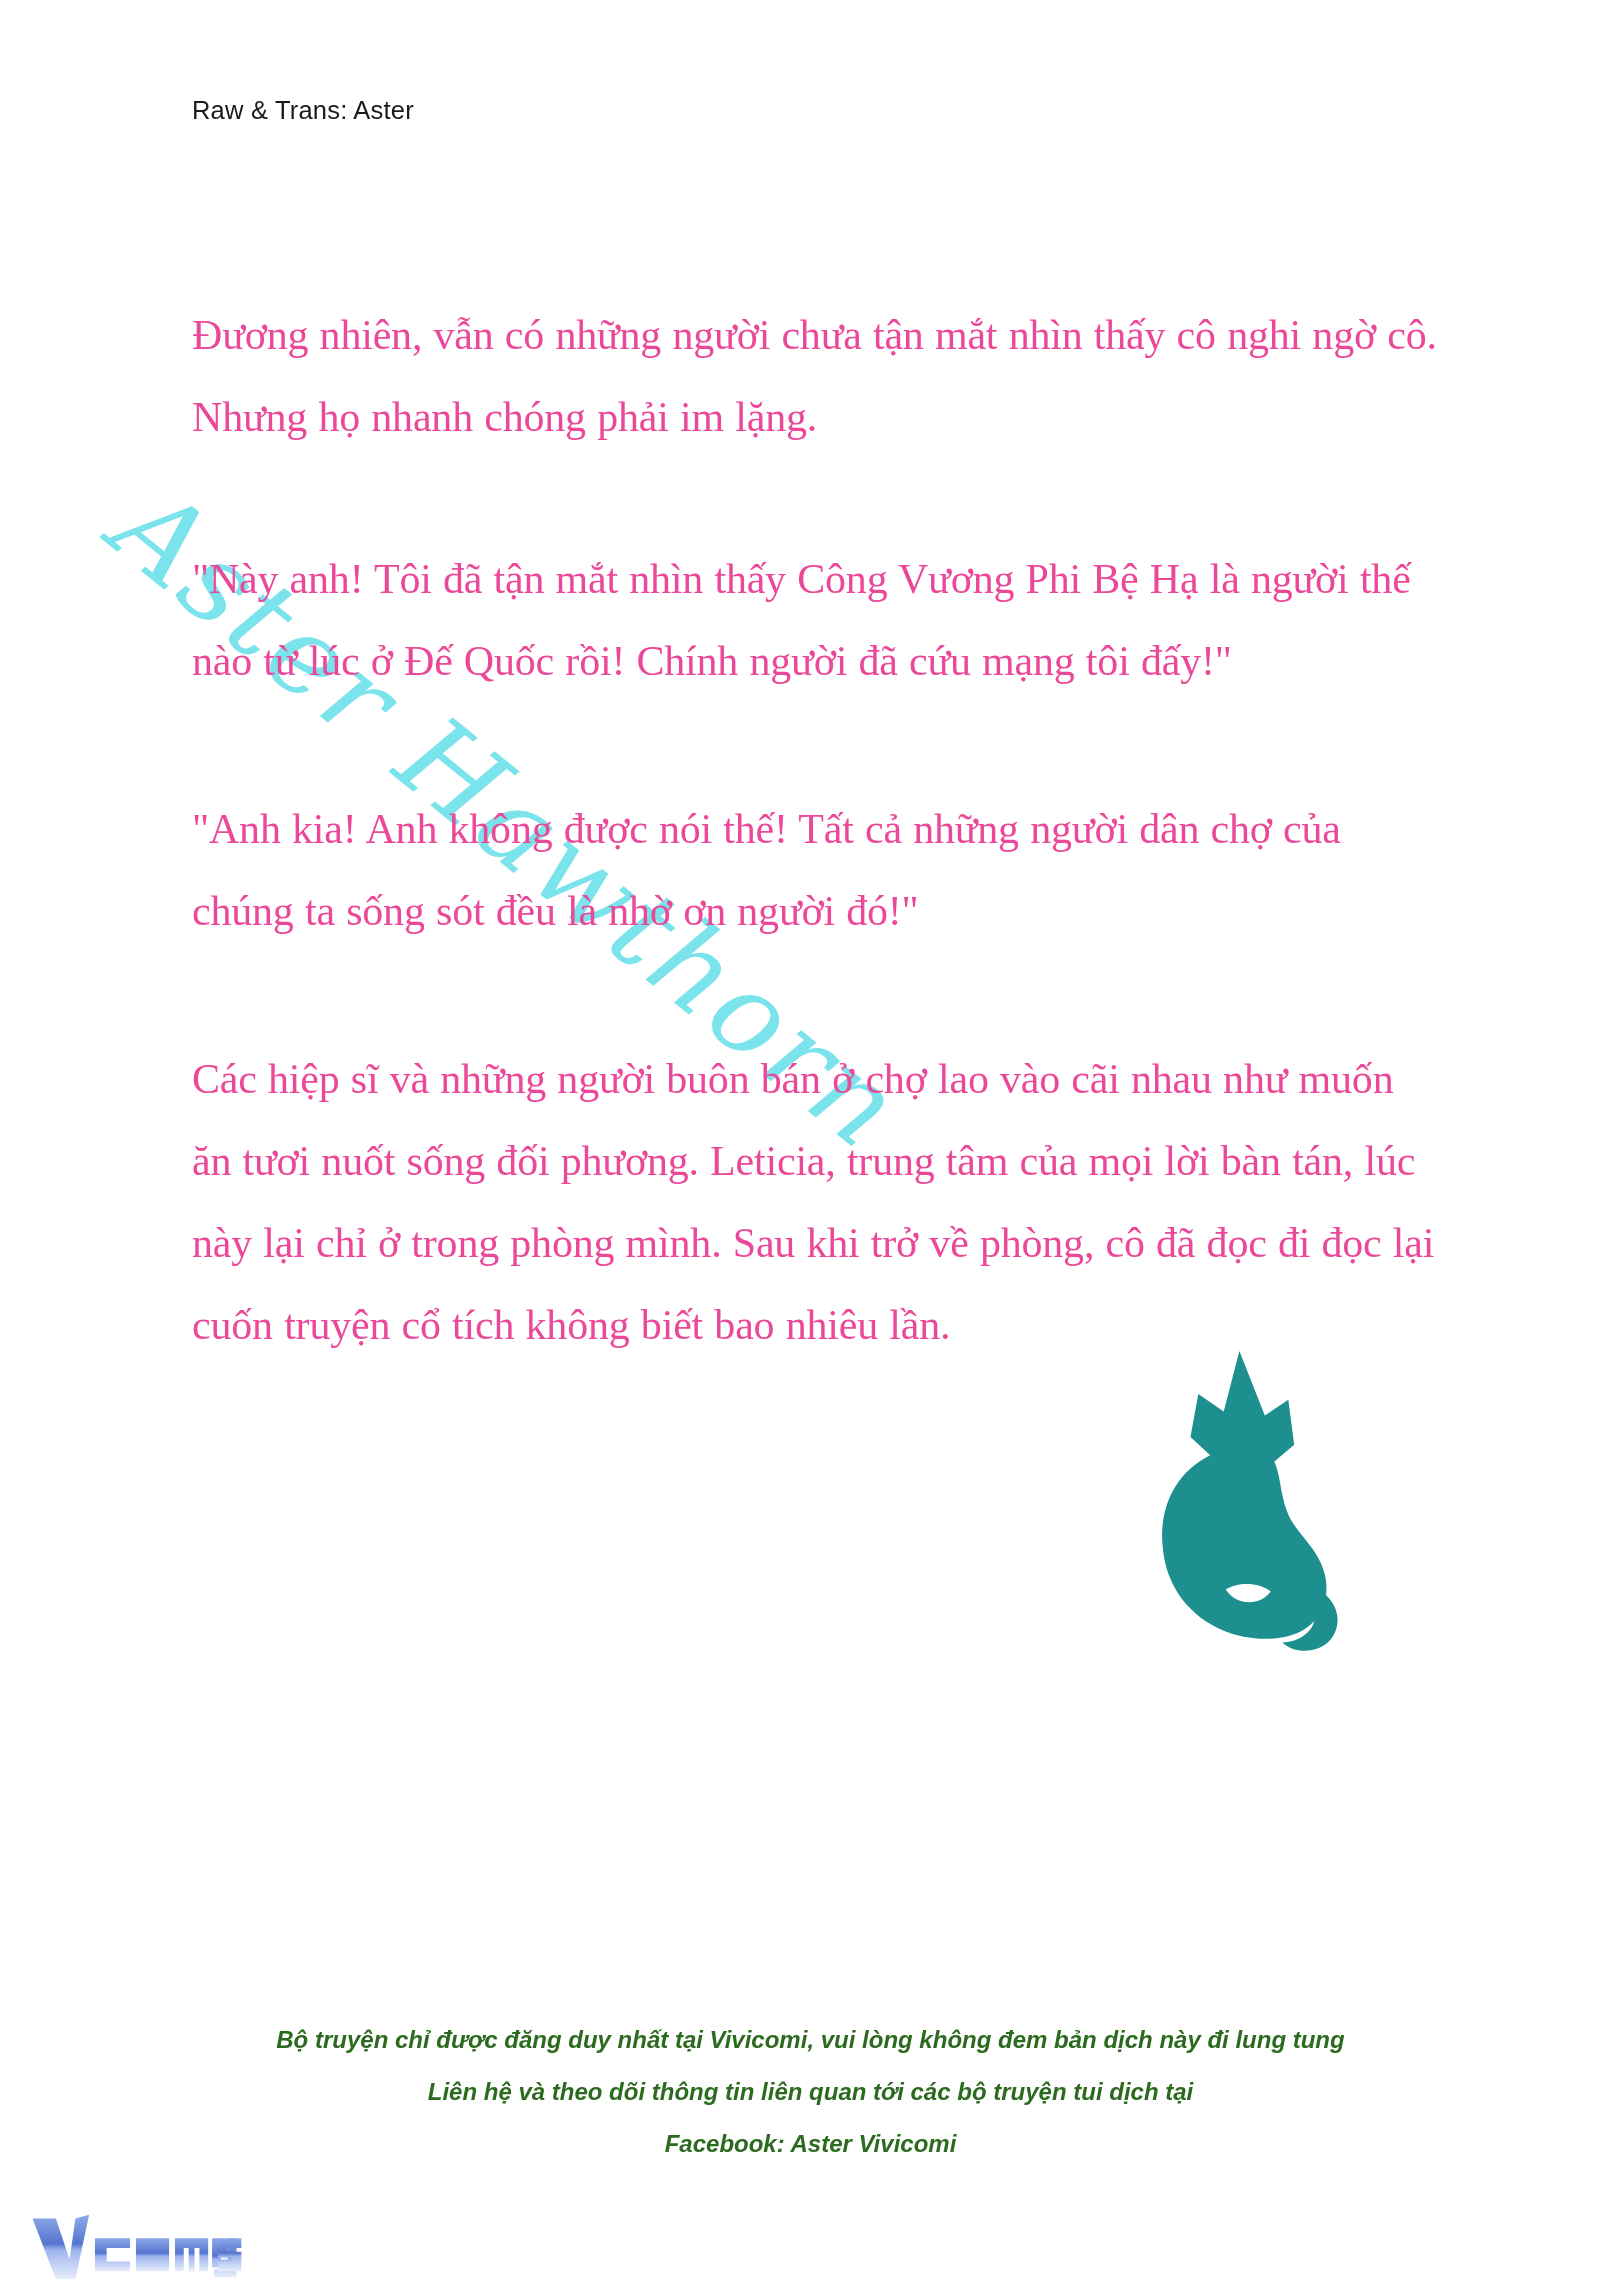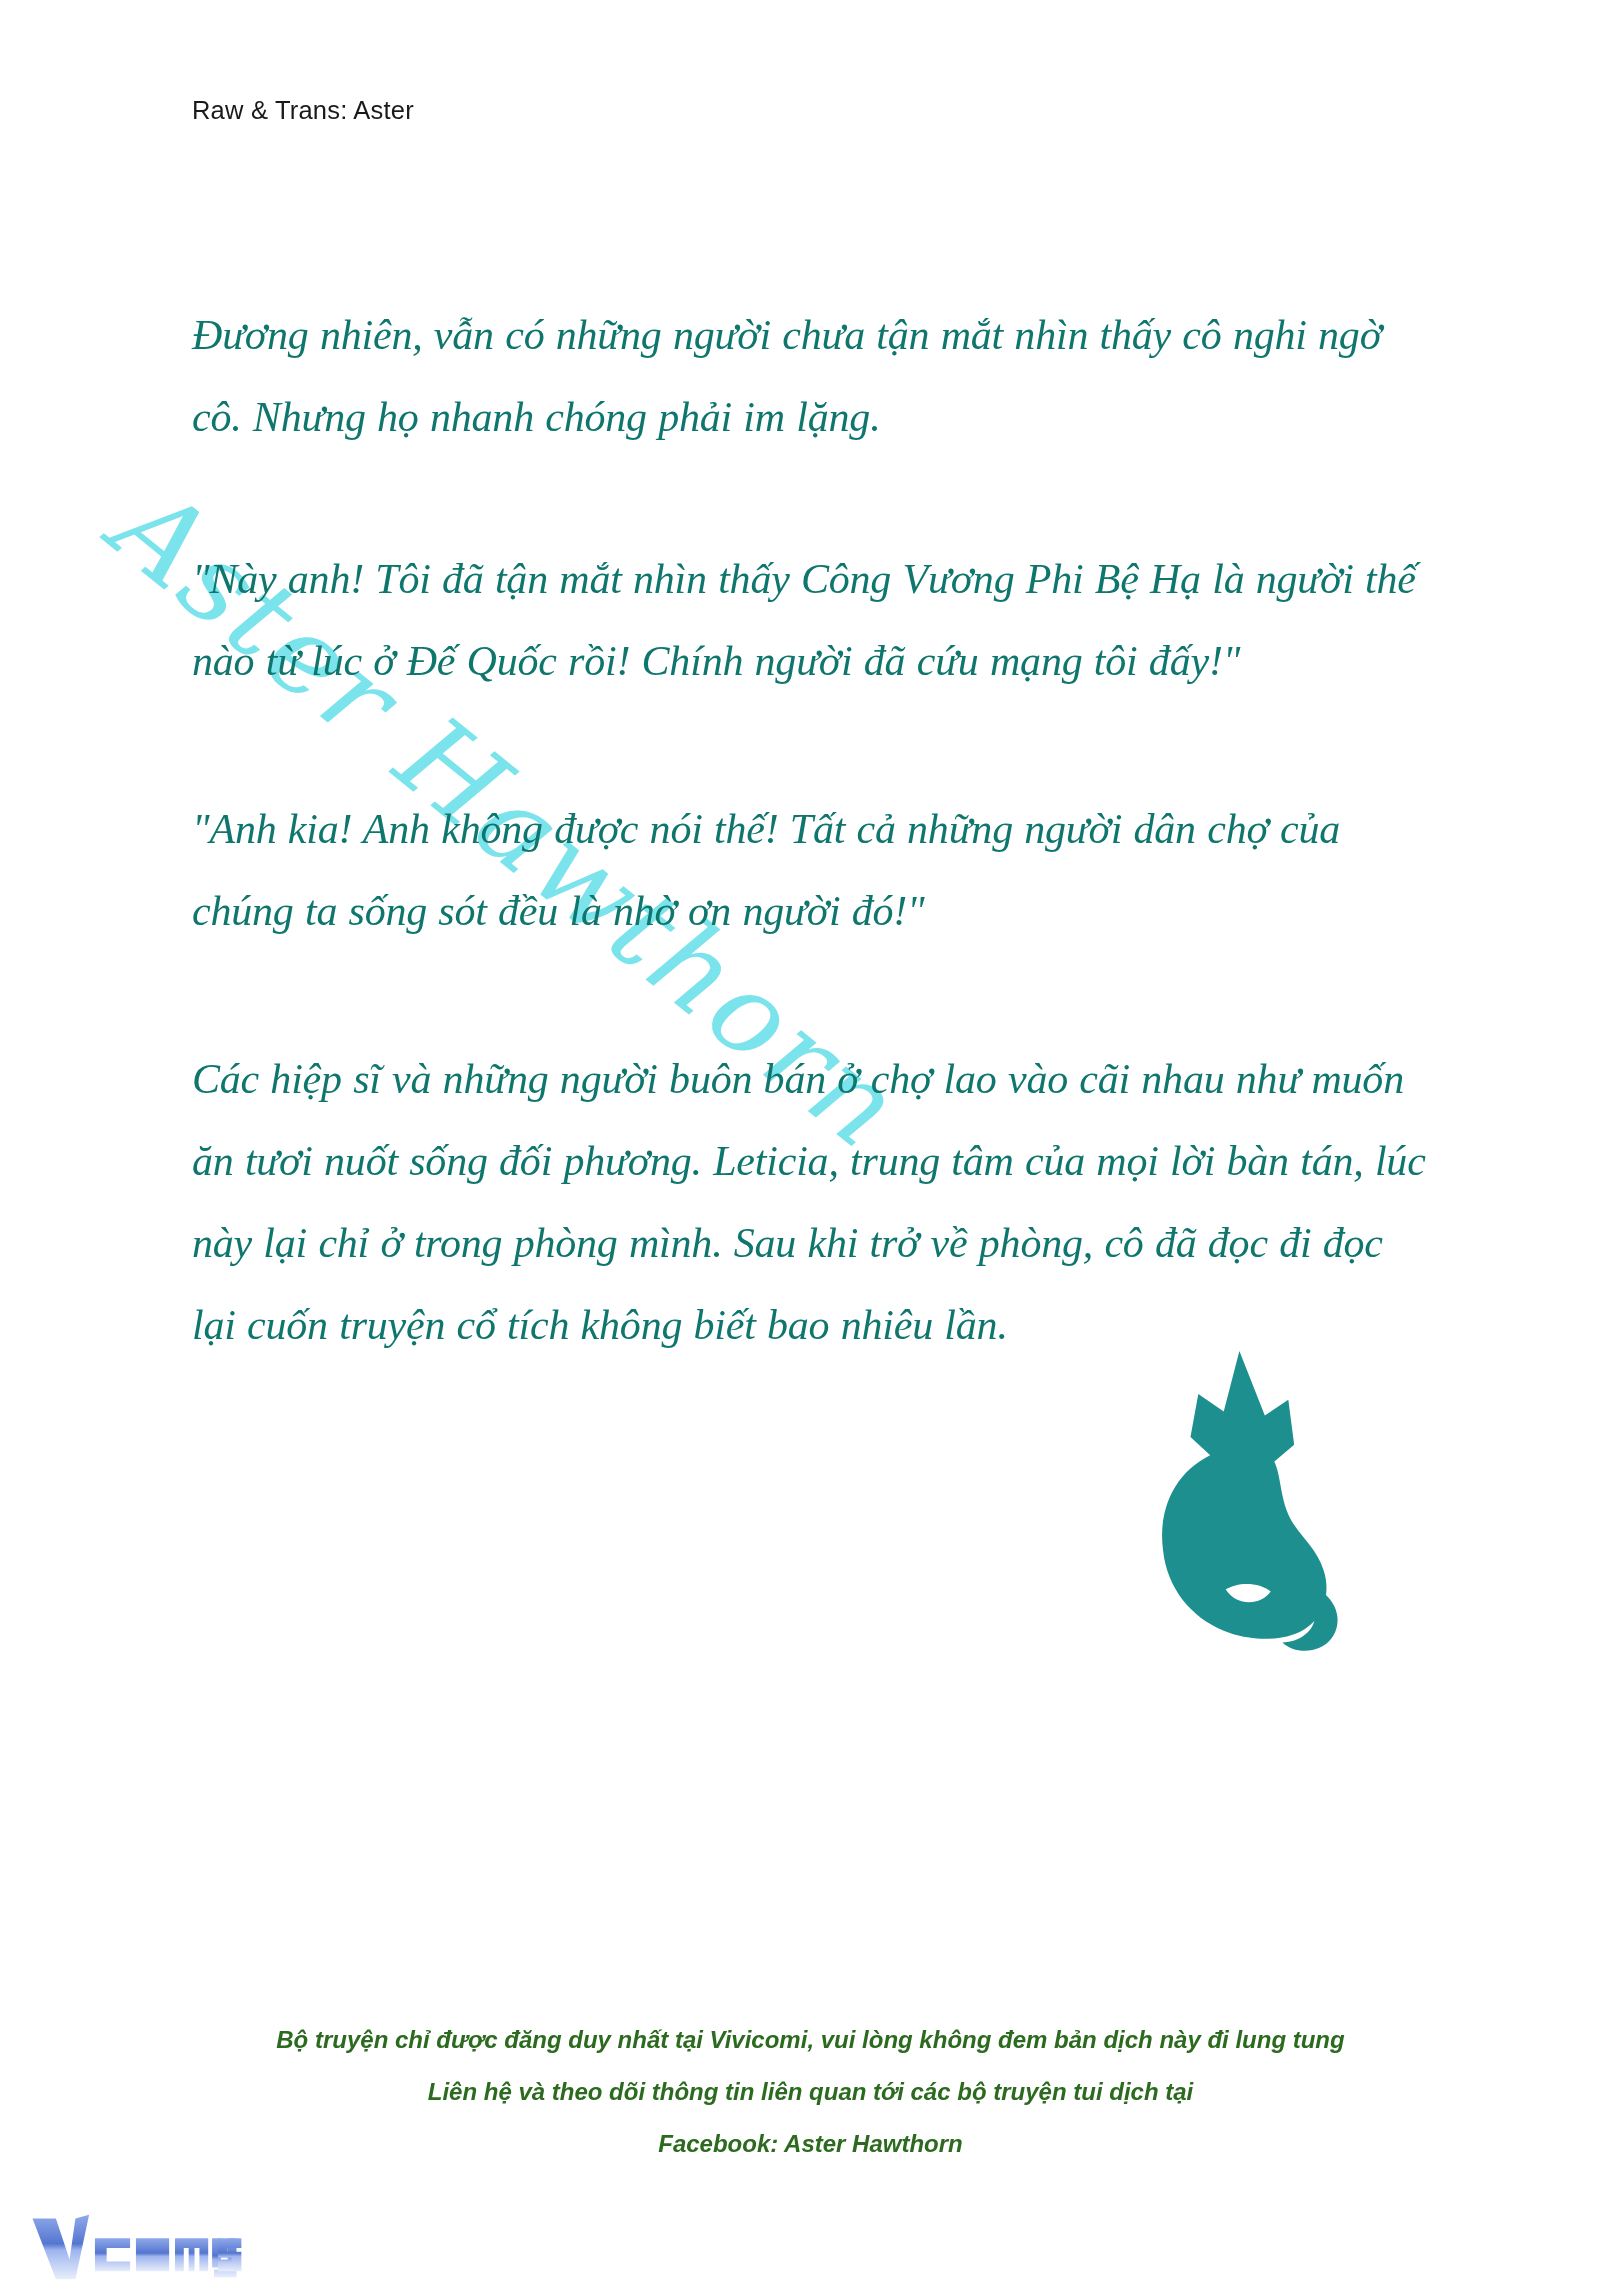--- a/index.html
+++ b/index.html
@@ -41,25 +41,24 @@
     top: 294px;
     left: 192px;
     width: 1245px;
     z-index: 3;
   }
 
   .para {
     font-family: "Liberation Serif", serif;
     font-size: 42px;
     line-height: 82px;
-    color: #0f766e;
+    color: #ec4899;
     margin: 0 0 59px 0;
     letter-spacing: -0.2px;
     word-spacing: 1px;
-    font-style: italic;
   }
   .para.p2 { margin-top: 80px; }
   .para.p3 { margin-top: 86px; }
   .para.p4 { margin-top: 86px; }
 
   
   .watermark {
     position: absolute;
     left: 172px;
     top: 461px;
@@ -153,21 +152,21 @@
   <div class="body-wrap">
     <p class="para p1">Đương nhiên, vẫn có những người chưa tận mắt nhìn thấy cô nghi ngờ cô. Nhưng họ nhanh chóng phải im lặng.</p>
     <p class="para p2">"Này anh! Tôi đã tận mắt nhìn thấy Công Vương Phi Bệ Hạ là người thế nào từ lúc ở Đế Quốc rồi! Chính người đã cứu mạng tôi đấy!"</p>
     <p class="para p3">"Anh kia! Anh không được nói thế! Tất cả những người dân chợ của chúng ta sống sót đều là nhờ ơn người đó!"</p>
     <p class="para p4">Các hiệp sĩ và những người buôn bán ở chợ lao vào cãi nhau như muốn ăn tươi nuốt sống đối phương. Leticia, trung tâm của mọi lời bàn tán, lúc này lại chỉ ở trong phòng mình. Sau khi trở về phòng, cô đã đọc đi đọc lại cuốn truyện cổ tích không biết bao nhiêu lần.</p>
   </div>
 
   <div class="footer-note">
     <div class="fline">Bộ truyện chỉ được đăng duy nhất tại Vivicomi, vui lòng không đem bản dịch này đi lung tung</div>
     <div class="fline">Liên hệ và theo dõi thông tin liên quan tới các bộ truyện tui dịch tại</div>
-    <div class="fline">Facebook: Aster Hawthorn</div>
+    <div class="fline">Facebook: Aster Vivicomi</div>
   </div>
 
   <div class="site-logo">
     <svg viewBox="0 0 220 84" xmlns="http://www.w3.org/2000/svg" aria-hidden="true">
       <defs>
         <linearGradient id="lg" x1="0" y1="0" x2="0" y2="1">
           <stop offset="0%" stop-color="#8fa9ea"></stop>
           <stop offset="45%" stop-color="#5576cf"></stop>
           <stop offset="55%" stop-color="#9db4ee"></stop>
           <stop offset="100%" stop-color="#e8eefb"></stop>

